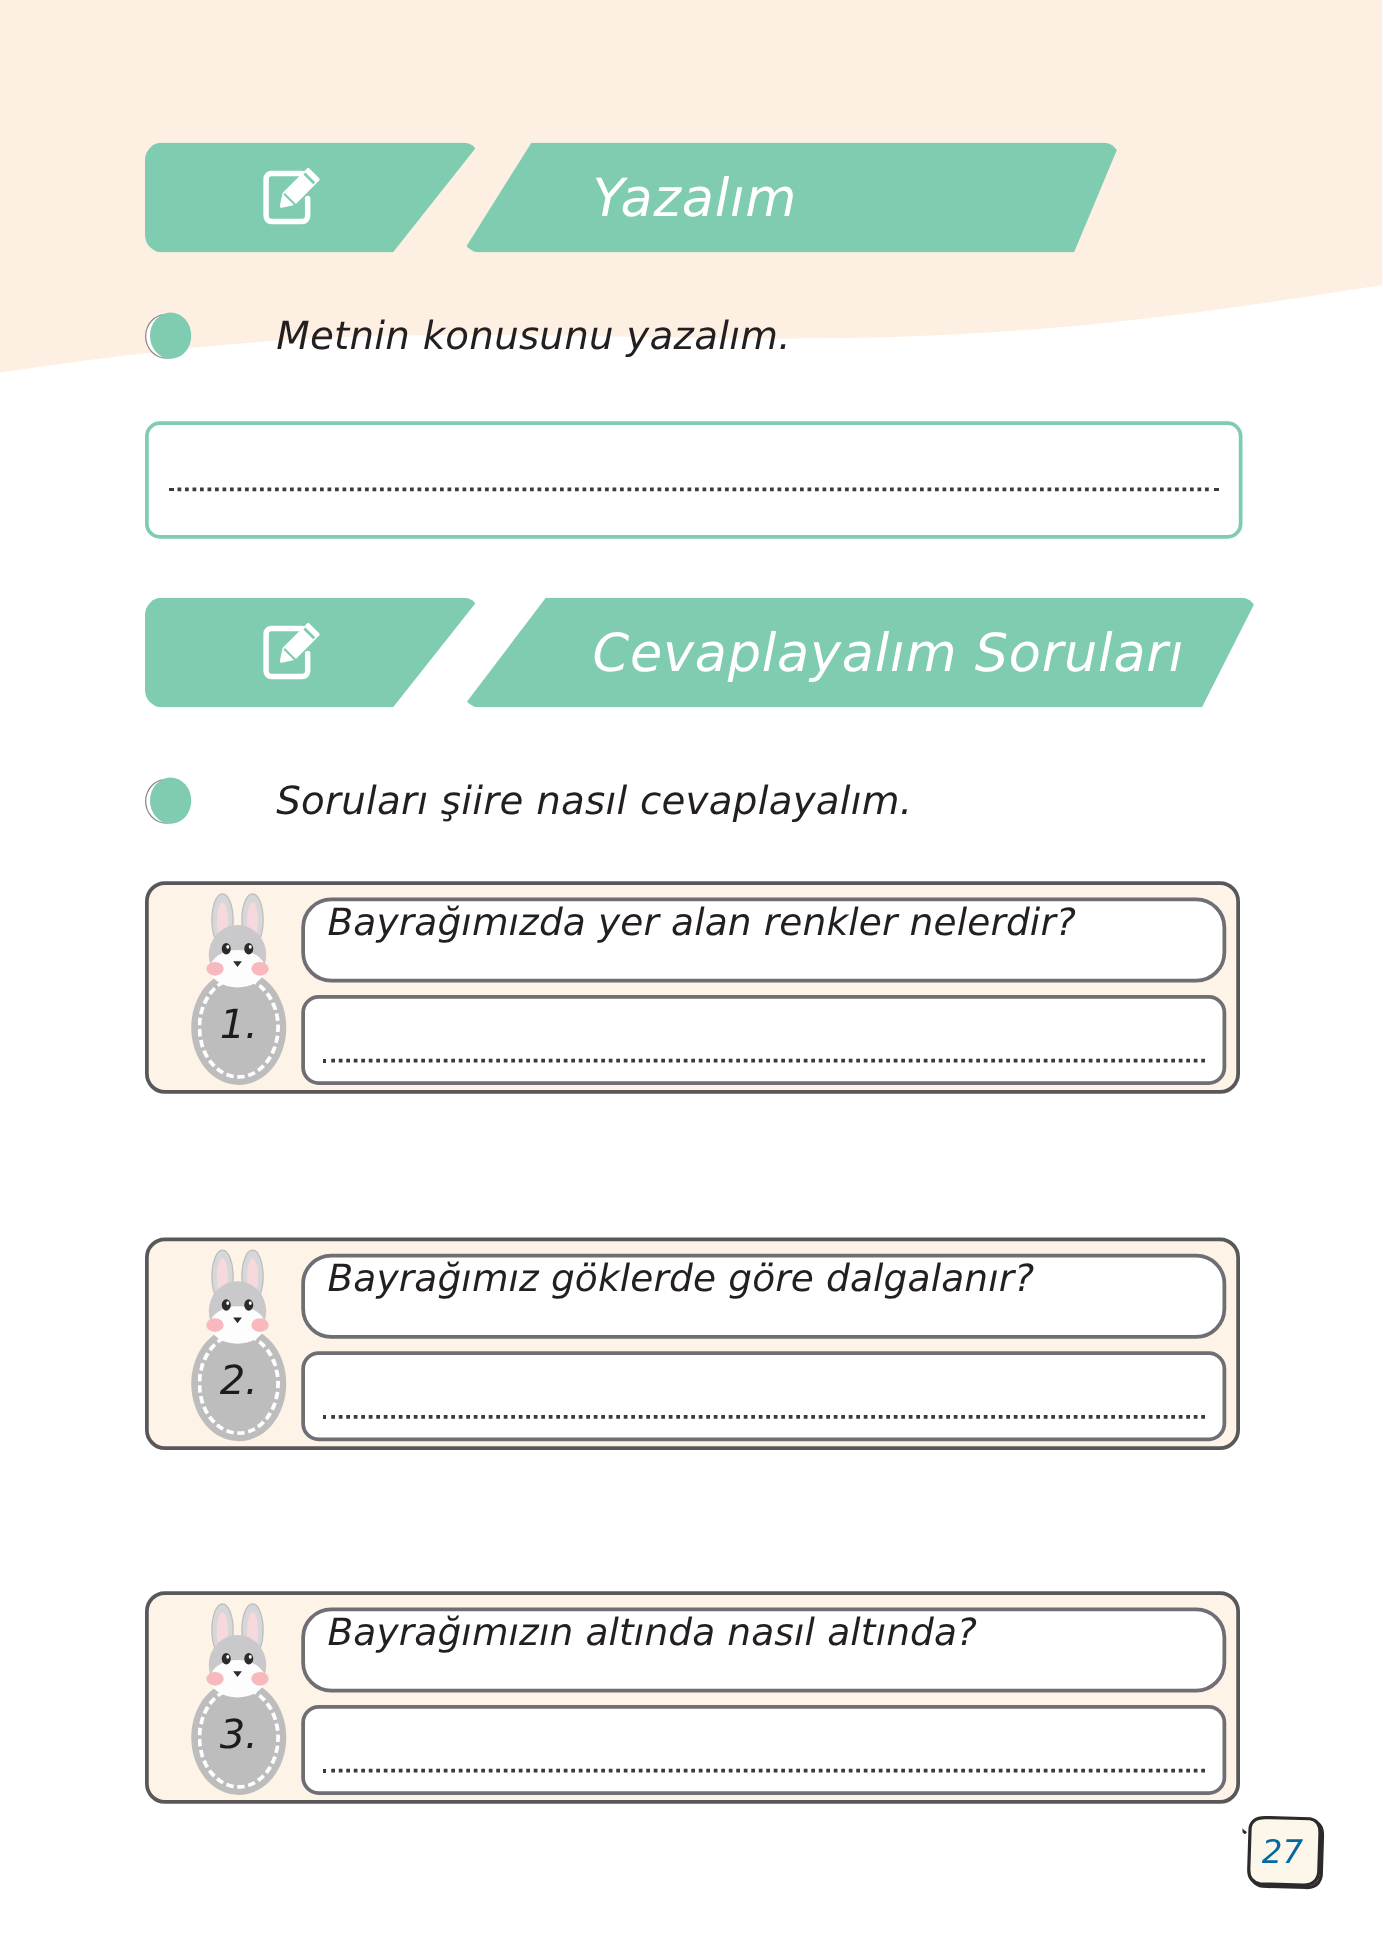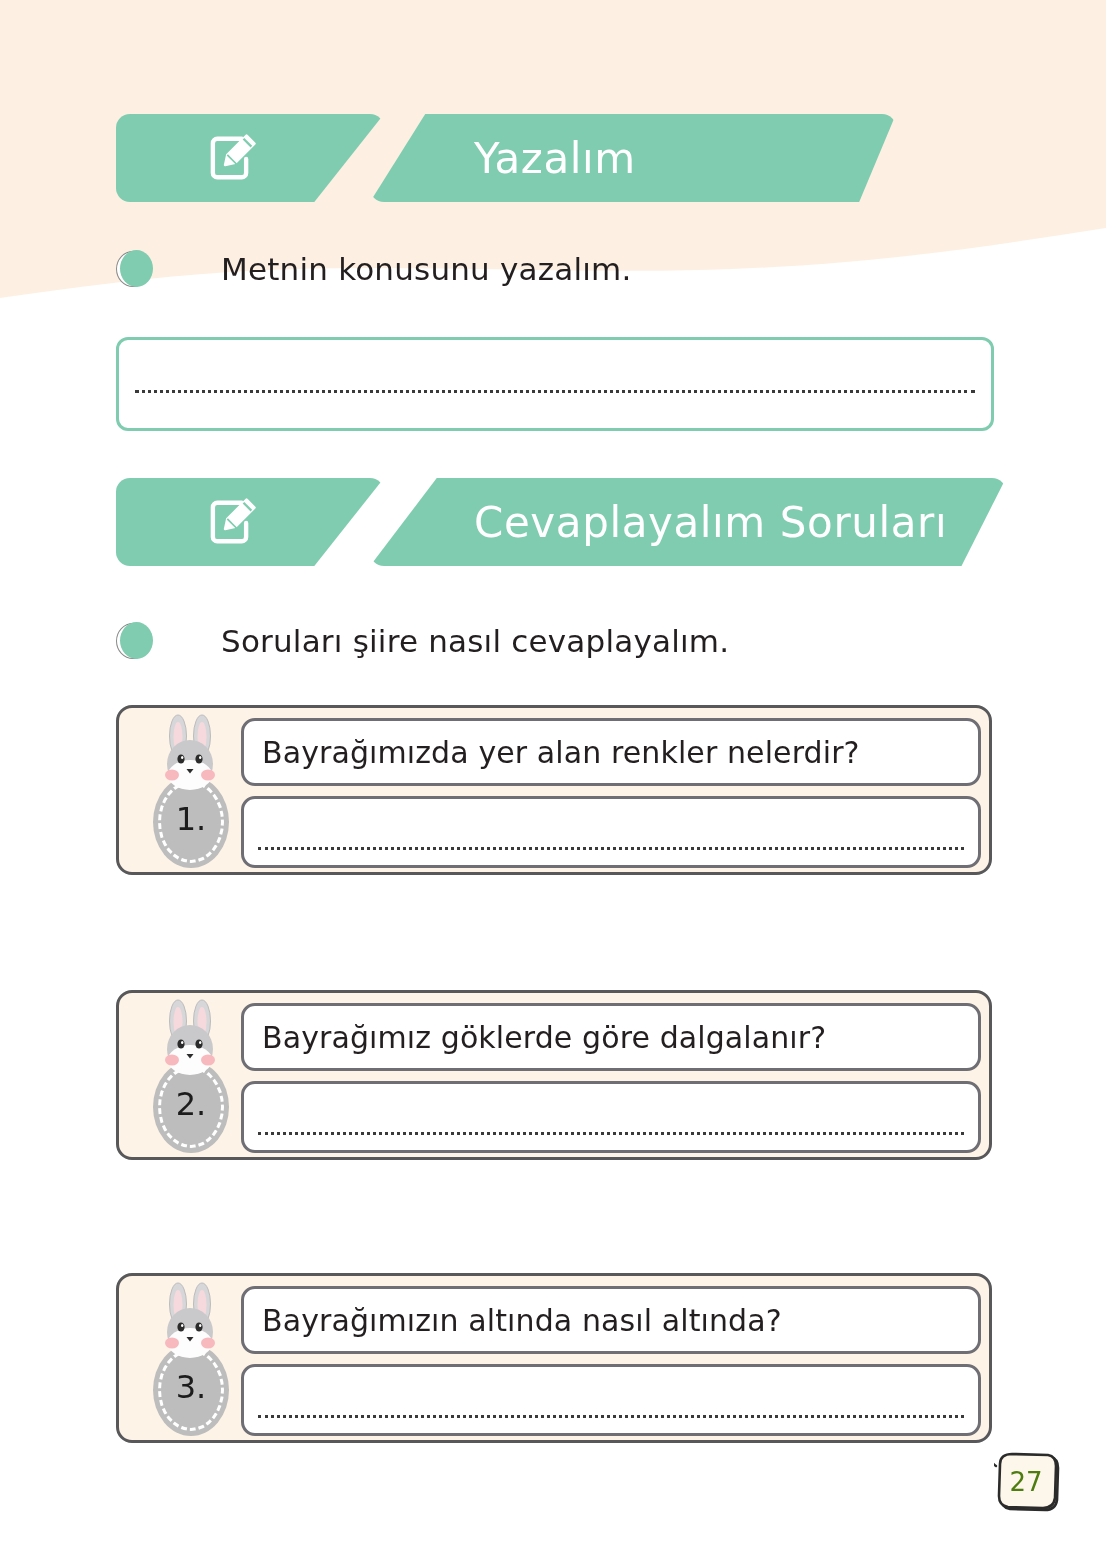--- a/index.html
+++ b/index.html
@@ -26,20 +26,21 @@
     z-index: 0;
   }
 
   .page {
     position: absolute;
     left: 0;
     top: 0;
     width: 1106px;
     height: 1560px;
     z-index: 2;
+    font-style: italic;
   }
 
   
   .banner {
     position: absolute;
     height: 88px;
   }
   .banner-icon {
     position: absolute;
     left: 0;
@@ -197,24 +198,23 @@
   }
 
   .q-text-box {
     position: absolute;
     left: 122px;
     top: 10px;
     width: 740px;
     height: 68px;
     background: #ffffff;
     border: 3px solid #6e6e74;
-    border-radius: 14px;
-    box-sizing: border-box;
-    display: flex;
-    align-items: center;
+    border-radius: 24px;
+    box-sizing: border-box;
+    display: flex;
   }
   .q-text-box span {
     font-family: "DejaVu Sans", sans-serif;
     font-size: 30px;
     color: #231f20;
     margin-left: 18px;
     white-space: nowrap;
     letter-spacing: 0.1px;
   }
   .q-answer-box {
@@ -247,21 +247,21 @@
     position: absolute;
     left: 0;
     top: 0;
     width: 64px;
     height: 60px;
     display: flex;
     align-items: center;
     justify-content: center;
     font-family: "DejaVu Sans", sans-serif;
     font-size: 26px;
-    color: #4d7c0f;
+    color: #0369a1;
     z-index: 3;
   }
 </style>
 </head>
 <body>
 
 <svg class="bg-wave" viewBox="0 0 1106 320" preserveAspectRatio="none">
   <path d="M0,0 L1106,0 L1106,228 C980,248 860,266 700,270
            C540,274 380,262 230,272 C150,277 70,288 0,298 Z" fill="#fdf0e3"></path>
 </svg>

